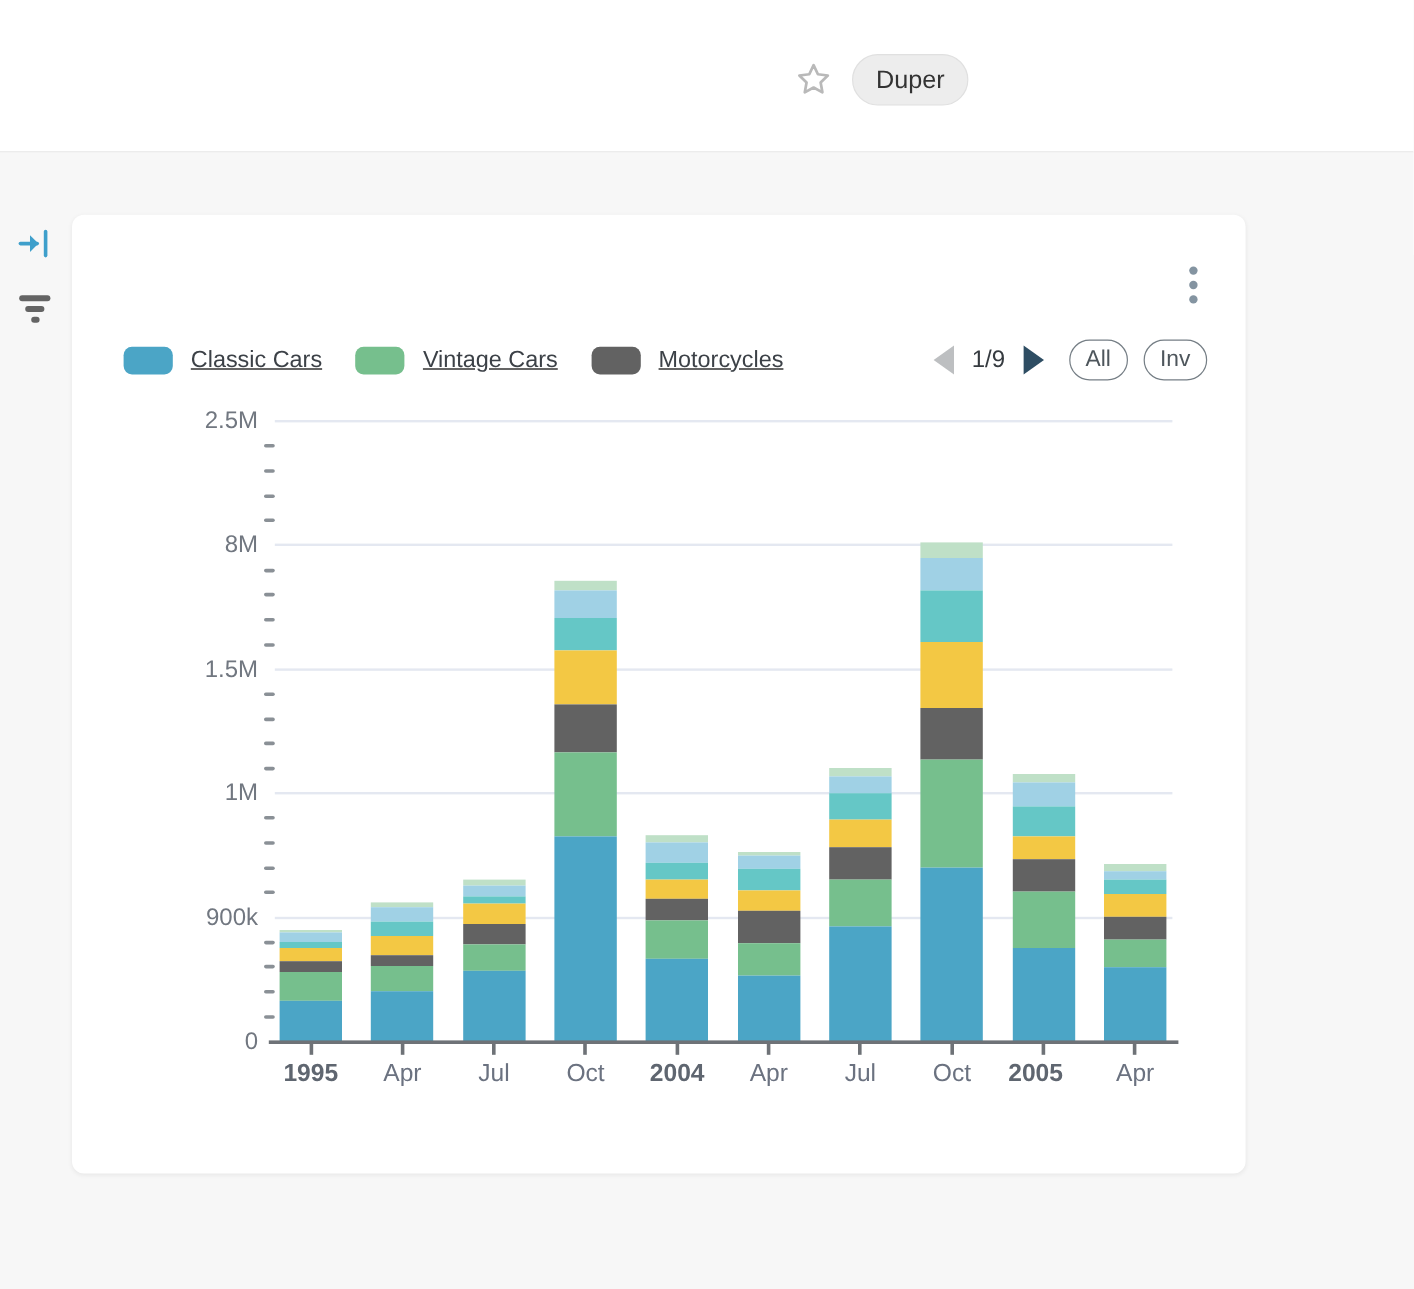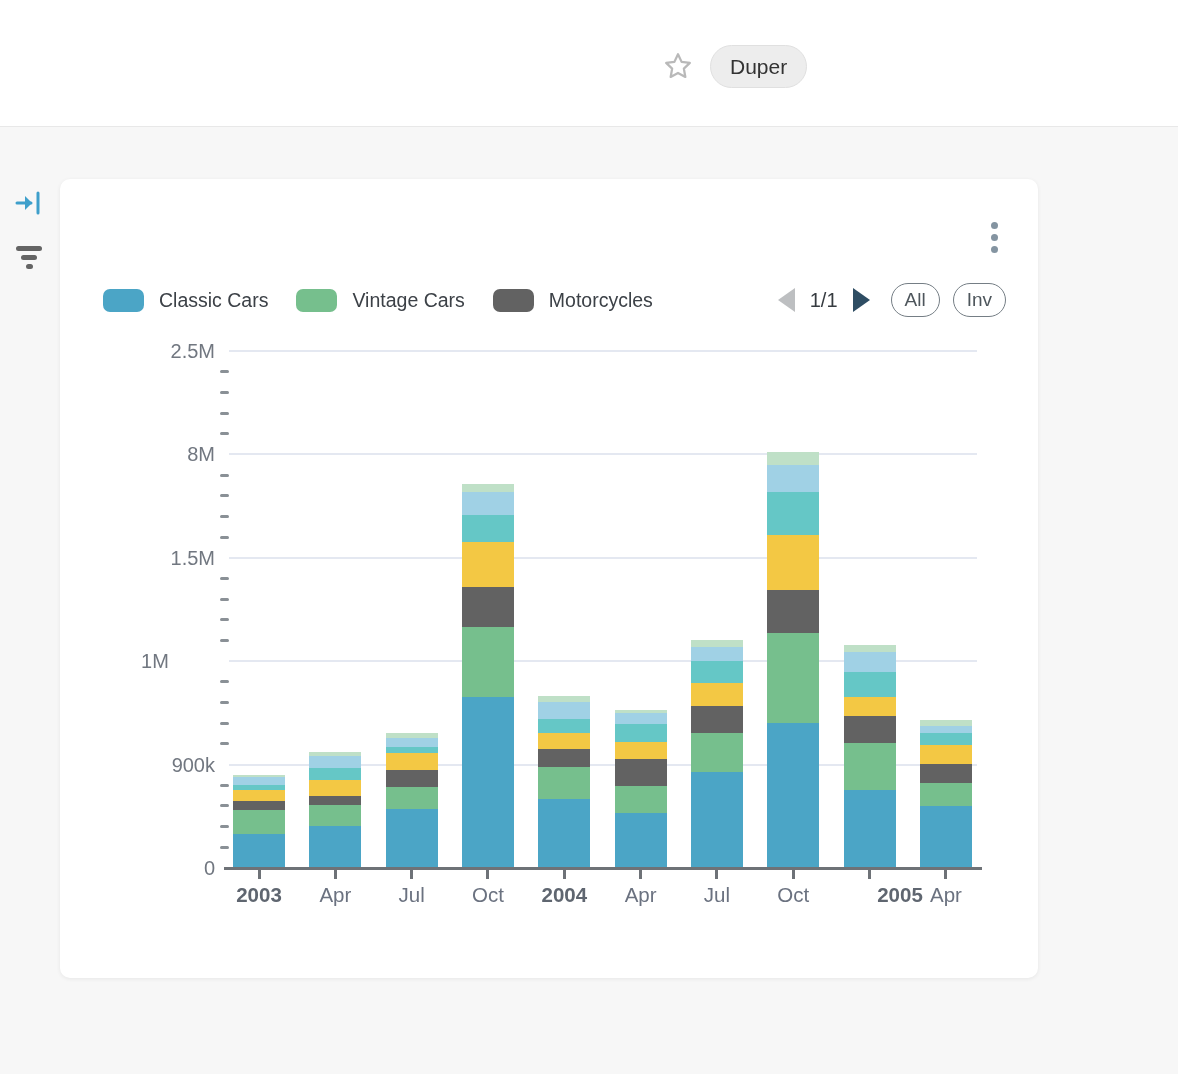--- a/index.html
+++ b/index.html
@@ -23,21 +23,21 @@
   .filter-glyph i:nth-child(3){ width:7px; }
 
   
   .card { position:absolute; left:60px; top:179px; width:978px; height:799px; background:#ffffff; border-radius:10px; box-shadow:0 1px 4px rgba(0,0,0,0.07); }
   .card-title { position:absolute; left:32px; top:42px; font-size:25px; font-weight:700; color:#2e3338; letter-spacing:-0.2px; }
   .kebab { position:absolute; right:30px; top:36px; width:28px; height:44px; display:flex; flex-direction:column; align-items:center; justify-content:center; gap:5px; cursor:pointer; }
   .kebab i { width:7px; height:7px; border-radius:50%; background:#8494a1; }
 
   
   .legend-row { position:absolute; left:43px; right:32px; top:103px; height:36px; display:flex; align-items:center; }
-  .legend-item { display:flex; align-items:center; margin-right:28px; cursor:pointer; }
+  .legend-item { display:flex; align-items:center; margin-right:28px; cursor:pointer;text-decoration:underline; }
   .legend-swatch { width:41px; height:23px; border-radius:7px; margin-right:15px; }
   .legend-label { font-size:19.5px; color:#3c4147; }
   .pager { margin-left:auto; display:flex; align-items:center; gap:15px; }
   .tri { width:0; height:0; border-top:12px solid transparent; border-bottom:12px solid transparent; cursor:pointer; }
   .tri-left { border-right:17px solid #bdbfc1; }
   .tri-right { border-left:17px solid #2e4d63; }
   .pager-text { font-size:20px; color:#363b40; }
   .pill-group { display:flex; align-items:center; gap:13px; margin-left:21px; }
   .pill { height:34px; padding:0 13px; border:1.7px solid #757e85; border-radius:17px; display:flex; align-items:center; font-size:19px; color:#4e565c; background:#ffffff; cursor:pointer; }
   .gridline { position:absolute; left:0; width:748px; height:2px; background:#e4e8f1; }
@@ -96,38 +96,38 @@
           <span class="legend-swatch" style="background: rgb(118, 191, 141);"></span>
           <span class="legend-label">Vintage Cars</span>
         </span>
         <span class="legend-item">
           <span class="legend-swatch" style="background: rgb(98, 98, 98);"></span>
           <span class="legend-label">Motorcycles</span>
         </span>
       </span>
     <span class="pager">
       <span class="tri tri-left"></span>
-      <span class="pager-text">1/1</span>
+      <span class="pager-text">1/9</span>
       <span class="tri tri-right"></span>
     </span>
     <span class="pill-group">
       <button class="pill">All</button>
       <button class="pill">Inv</button>
     </span>
   </div>
 
   <div id="chart">
       <div class="gridline" style="left: 169px; top: 171px;"></div>
       <div class="ylabel" style="top: 161px;">2.5M</div>
       <div class="gridline" style="left: 169px; top: 274.4px;"></div>
       <div class="ylabel" style="top: 264.4px;">8M</div>
       <div class="gridline" style="left: 169px; top: 377.8px;"></div>
       <div class="ylabel" style="top: 367.8px;">1.5M</div>
       <div class="gridline" style="left: 169px; top: 481.2px;"></div>
-      <div class="ylabel" style="top: 471.2px; text-align: center;">1M</div>
+      <div class="ylabel" style="top: 471.2px;">1M</div>
       <div class="gridline" style="left: 169px; top: 584.6px;"></div>
       <div class="ylabel" style="top: 574.6px;">900k</div>
       <div class="ylabel" style="top: 678px;">0</div>
       <div class="minor-tick" style="top: 666.82px;"></div>
       <div class="minor-tick" style="top: 646.14px;"></div>
       <div class="minor-tick" style="top: 625.46px;"></div>
       <div class="minor-tick" style="top: 604.78px;"></div>
       <div class="minor-tick" style="top: 563.42px;"></div>
       <div class="minor-tick" style="top: 542.74px;"></div>
       <div class="minor-tick" style="top: 522.06px;"></div>
@@ -147,21 +147,21 @@
       <div class="bar" style="left: 173px; bottom: 110px; position: absolute;">
         <div class="seg" style="height: 34.122px; background: rgb(75, 165, 198);"></div>
         <div class="seg" style="height: 23.782px; background: rgb(118, 191, 141);"></div>
         <div class="seg" style="height: 9.306px; background: rgb(98, 98, 98);"></div>
         <div class="seg" style="height: 10.34px; background: rgb(243, 200, 68);"></div>
         <div class="seg" style="height: 5.17px; background: rgb(101, 199, 198);"></div>
         <div class="seg" style="height: 8.272px; background: rgb(160, 209, 229);"></div>
         <div class="seg" style="height: 2.068px; background: rgb(191, 224, 199);"></div>
       </div>
       <div class="xtick" style="left: 197.5px;"></div>
-      <div class="xlabel bold" style="left: 154px;">2003</div>
+      <div class="xlabel bold" style="left: 154px;">1995</div>
       <div class="bar" style="left: 249.33px; bottom: 110px; position: absolute;">
         <div class="seg" style="height: 42.394px; background: rgb(75, 165, 198);"></div>
         <div class="seg" style="height: 20.68px; background: rgb(118, 191, 141);"></div>
         <div class="seg" style="height: 9.306px; background: rgb(98, 98, 98);"></div>
         <div class="seg" style="height: 15.51px; background: rgb(243, 200, 68);"></div>
         <div class="seg" style="height: 12.408px; background: rgb(101, 199, 198);"></div>
         <div class="seg" style="height: 11.374px; background: rgb(160, 209, 229);"></div>
         <div class="seg" style="height: 4.136px; background: rgb(191, 224, 199);"></div>
       </div>
       <div class="xtick" style="left: 273.83px;"></div>
@@ -235,21 +235,21 @@
       <div class="bar" style="left: 783.64px; bottom: 110px; position: absolute;">
         <div class="seg" style="height: 77.55px; background: rgb(75, 165, 198);"></div>
         <div class="seg" style="height: 47.564px; background: rgb(118, 191, 141);"></div>
         <div class="seg" style="height: 26.884px; background: rgb(98, 98, 98);"></div>
         <div class="seg" style="height: 18.612px; background: rgb(243, 200, 68);"></div>
         <div class="seg" style="height: 25.85px; background: rgb(101, 199, 198);"></div>
         <div class="seg" style="height: 19.646px; background: rgb(160, 209, 229);"></div>
         <div class="seg" style="height: 7.238px; background: rgb(191, 224, 199);"></div>
       </div>
       <div class="xtick" style="left: 808.14px;"></div>
-      <div class="xlabel bold" style="left: 795px;">2005</div>
+      <div class="xlabel bold" style="left: 758px;">2005</div>
       <div class="bar" style="left: 859.97px; bottom: 110px; position: absolute;">
         <div class="seg" style="height: 62.04px; background: rgb(75, 165, 198);"></div>
         <div class="seg" style="height: 22.748px; background: rgb(118, 191, 141);"></div>
         <div class="seg" style="height: 19.646px; background: rgb(98, 98, 98);"></div>
         <div class="seg" style="height: 18.612px; background: rgb(243, 200, 68);"></div>
         <div class="seg" style="height: 12.408px; background: rgb(101, 199, 198);"></div>
         <div class="seg" style="height: 6.204px; background: rgb(160, 209, 229);"></div>
         <div class="seg" style="height: 6.204px; background: rgb(191, 224, 199);"></div>
       </div>
       <div class="xtick" style="left: 884.47px;"></div>

